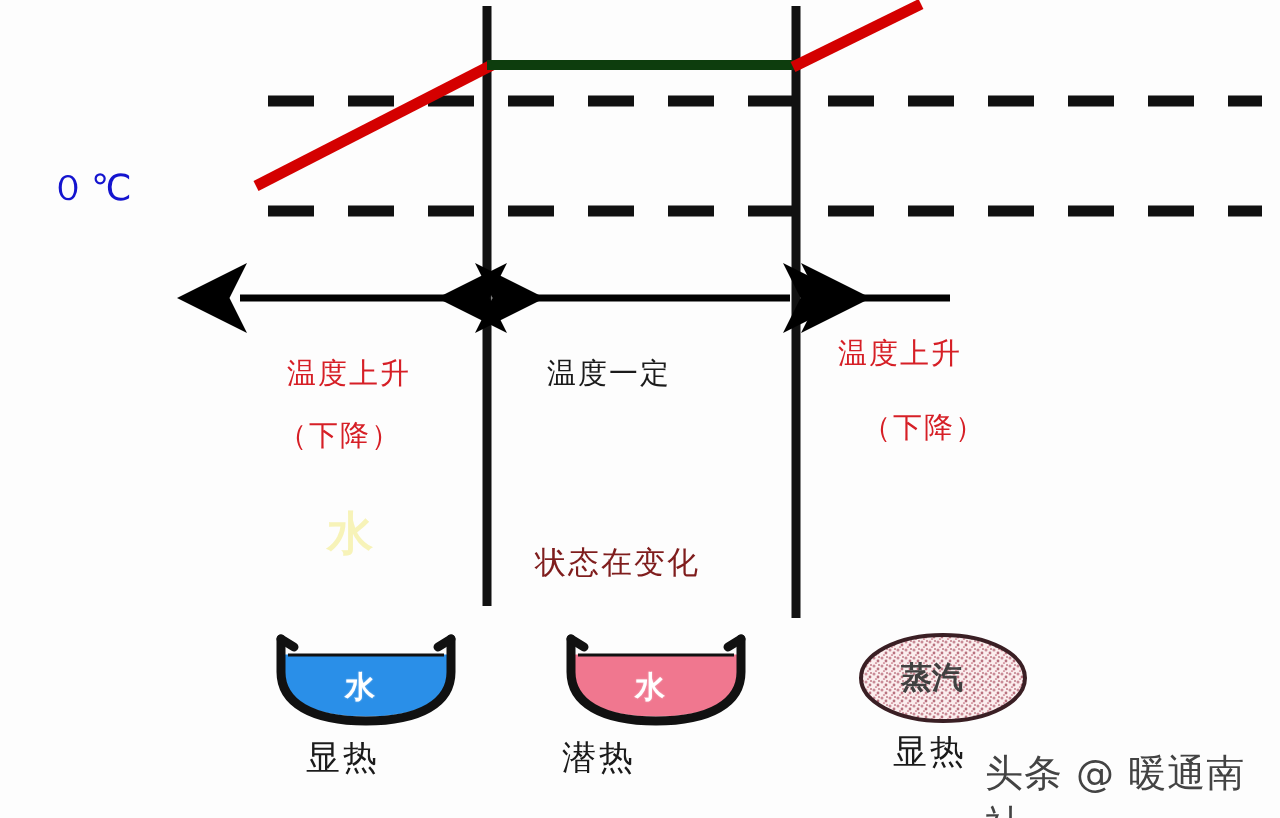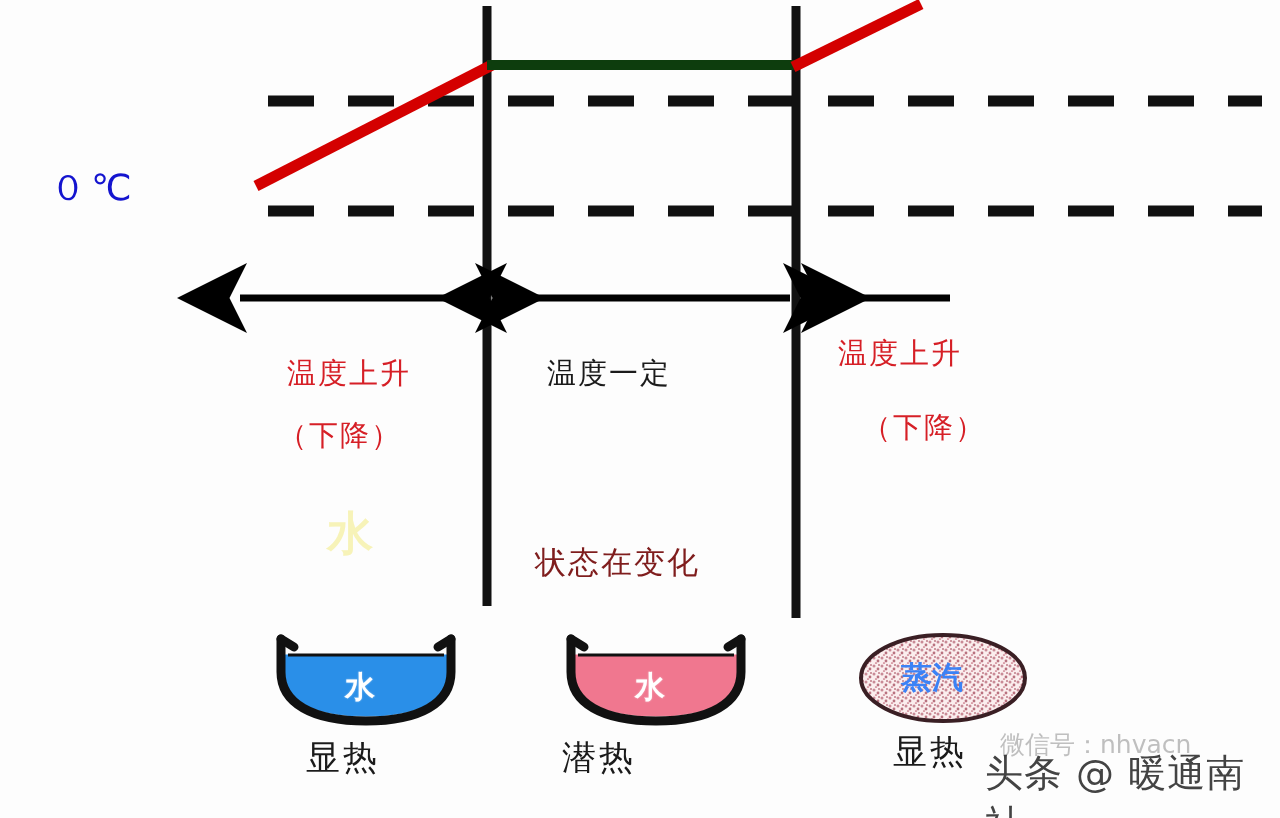--- a/index.html
+++ b/index.html
@@ -96,21 +96,21 @@
     font-weight: 600;
     text-shadow: 0 0 2px rgba(255,255,255,.5);
   }
   #vessel1-glyph { left: 345px; top: 667px; }
   #vessel2-glyph { left: 635px; top: 667px; }
   #steam-glyph {
     position: absolute;
     left: 901px;
     top: 657px;
     font-size: 31px;
-    color: #3b82f6;
+    color: #404040;
     font-family: "DejaVu Sans", sans-serif;
     font-weight: 600;
     border-radius: 21px;
   }
   
   #watermark-main {
     position: absolute;
     left: 985px;
     top: 748px;
     font-size: 38px;
@@ -211,16 +211,15 @@
   <div class="lbl phase-title red-text" id="phase3-sub">（下降）</div>
 
   <div class="vessel-glyph" id="vessel1-glyph">水</div>
   <div class="vessel-glyph" id="vessel2-glyph">水</div>
   <div id="steam-glyph">蒸汽</div>
 
   <div class="lbl caption" id="caption-1">显热</div>
   <div class="lbl caption" id="caption-2">潜热</div>
   <div class="lbl caption" id="caption-3">显热</div>
 
-  <div id="watermark-sub">微信号：nhvacn</div>
   <div id="watermark-main">头条 @ 暖通南社</div>
 
 </div>
 
 </body></html>

